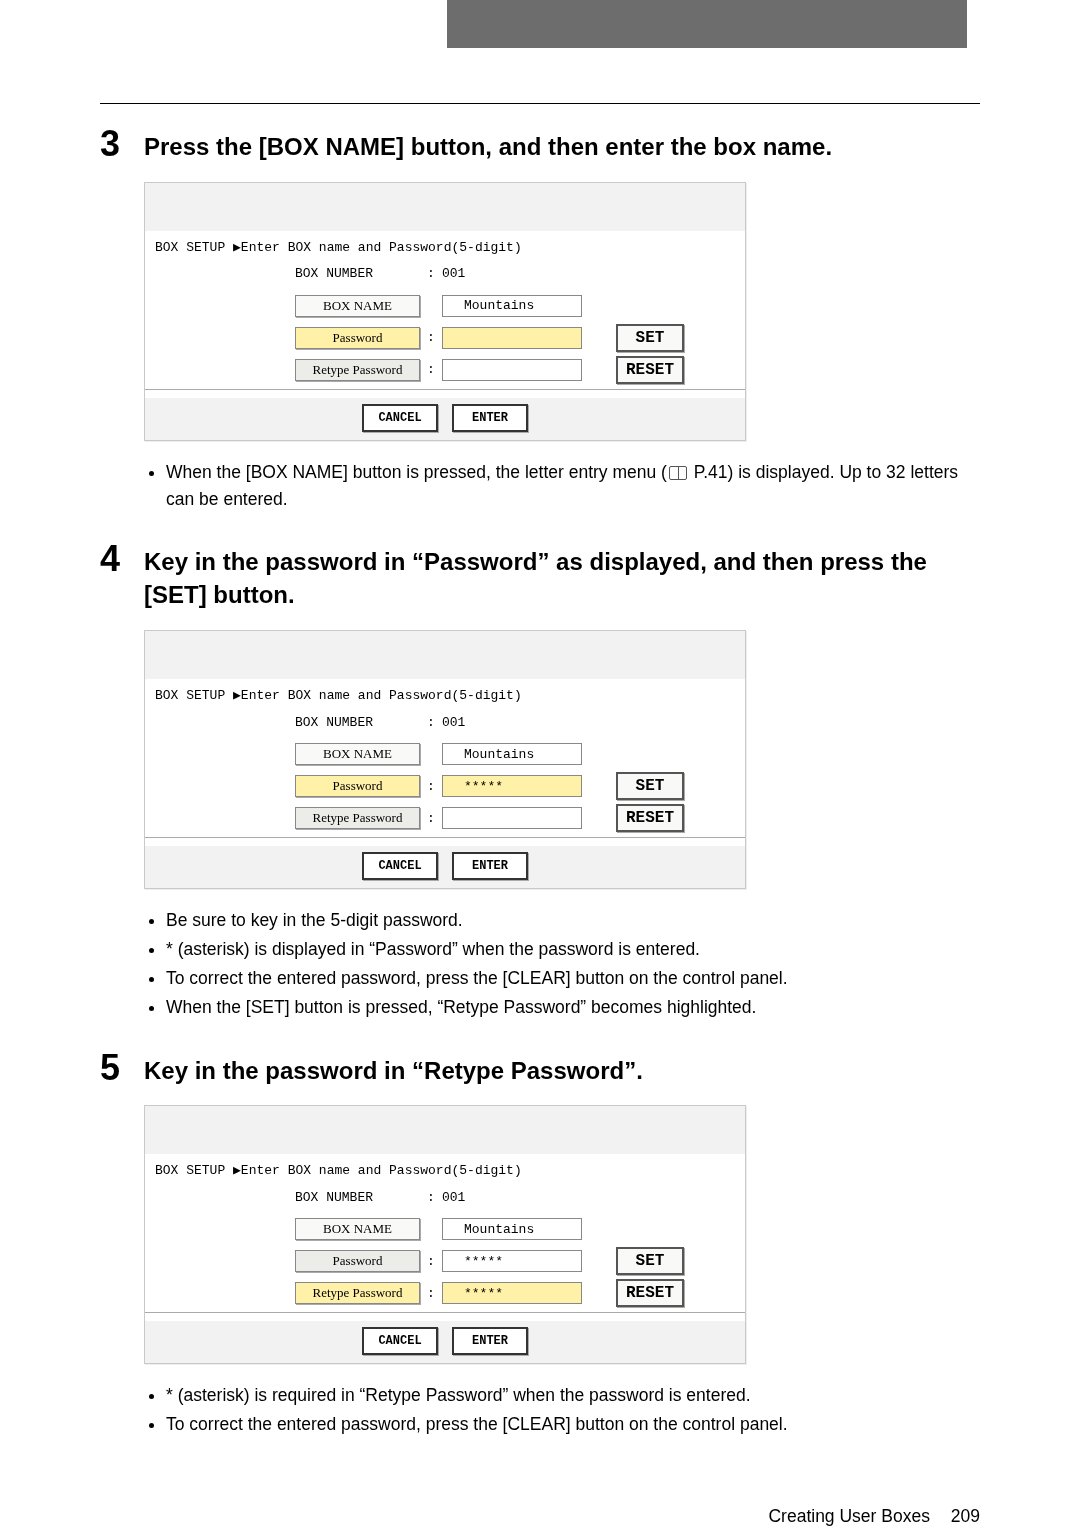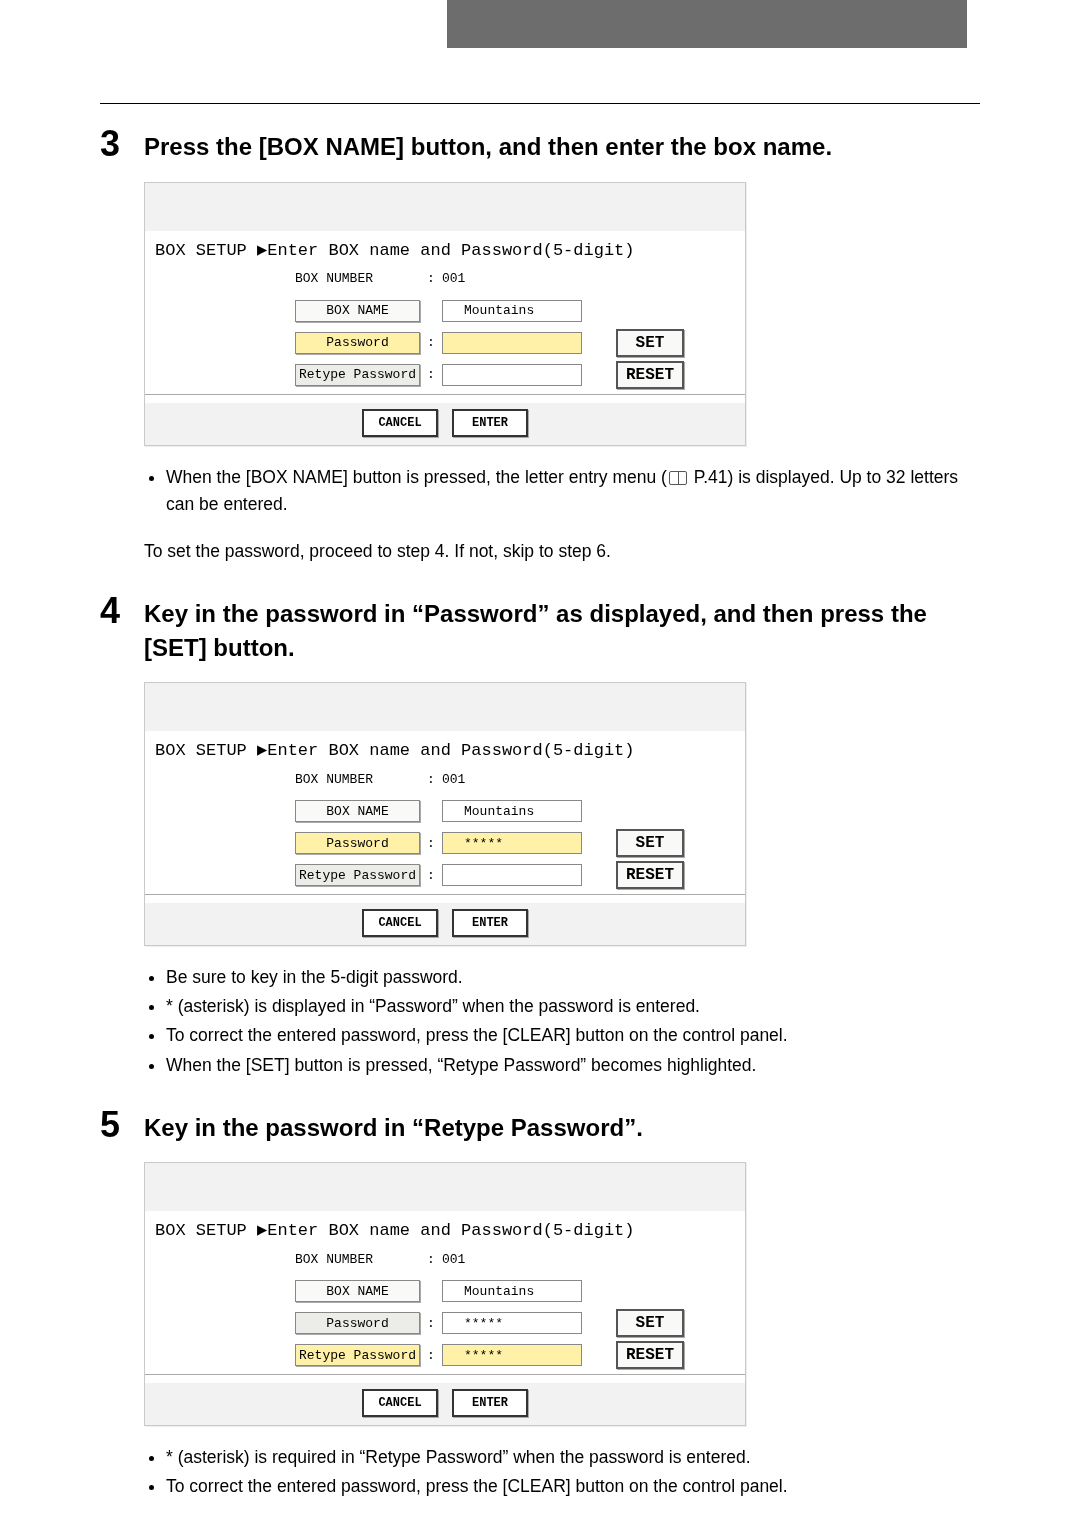--- a/index.html
+++ b/index.html
@@ -54,21 +54,21 @@
   }
   .scr-top-bar {
     height: 48px;
     background: #f2f2f2;
   }
   .scr-body {
     padding: 8px 10px 8px 10px;
     background: #fff;
   }
   .scr-hint {
-    font-size: 17px;
+    font-size: 13px;
     margin-bottom: 6px;
   }
   .scr-form {
     margin-left: 140px;
   }
   .scr-line {
     display: flex;
     align-items: center;
     height: 26px;
     margin-bottom: 6px;
@@ -81,20 +81,21 @@
   .lbl-btn {
     display: inline-flex;
     align-items: center;
     justify-content: center;
     width: 125px;
     height: 22px;
     border: 1px solid #888;
     background: #f9f9f7;
     box-shadow: 1px 1px 0 #aaa;
     box-sizing: border-box;
+    font-family: Liberation Serif, serif;
   }
   .lbl-btn.dim {
     background: #ecece8;
   }
   .lbl-btn.hl, .val-box.hl {
     background: #fff1a8;
   }
   .colon {
     display: inline-block;
     width: 14px;
@@ -249,21 +250,20 @@
         </div>
       </div>
     </div>
 
     <div class="notes">
       <ul>
         <li>
           <span>When the [BOX NAME] button is pressed, the letter entry menu (</span><span class="book-icon"></span><span> P.41) is displayed. Up to 32 letters can be entered.</span>
         </li>
       </ul>
-      <p>To set the password, proceed to step 4. If not, skip to step 6.</p>
     </div>
   </div>
 
   <div class="step">
     <div class="step-row">
       <div class="step-num">4</div>
       <div class="step-title">Key in the password in “Password” as displayed, and then press the [SET] button.</div>
     </div>
 
     <div class="screenshot-wrap">

